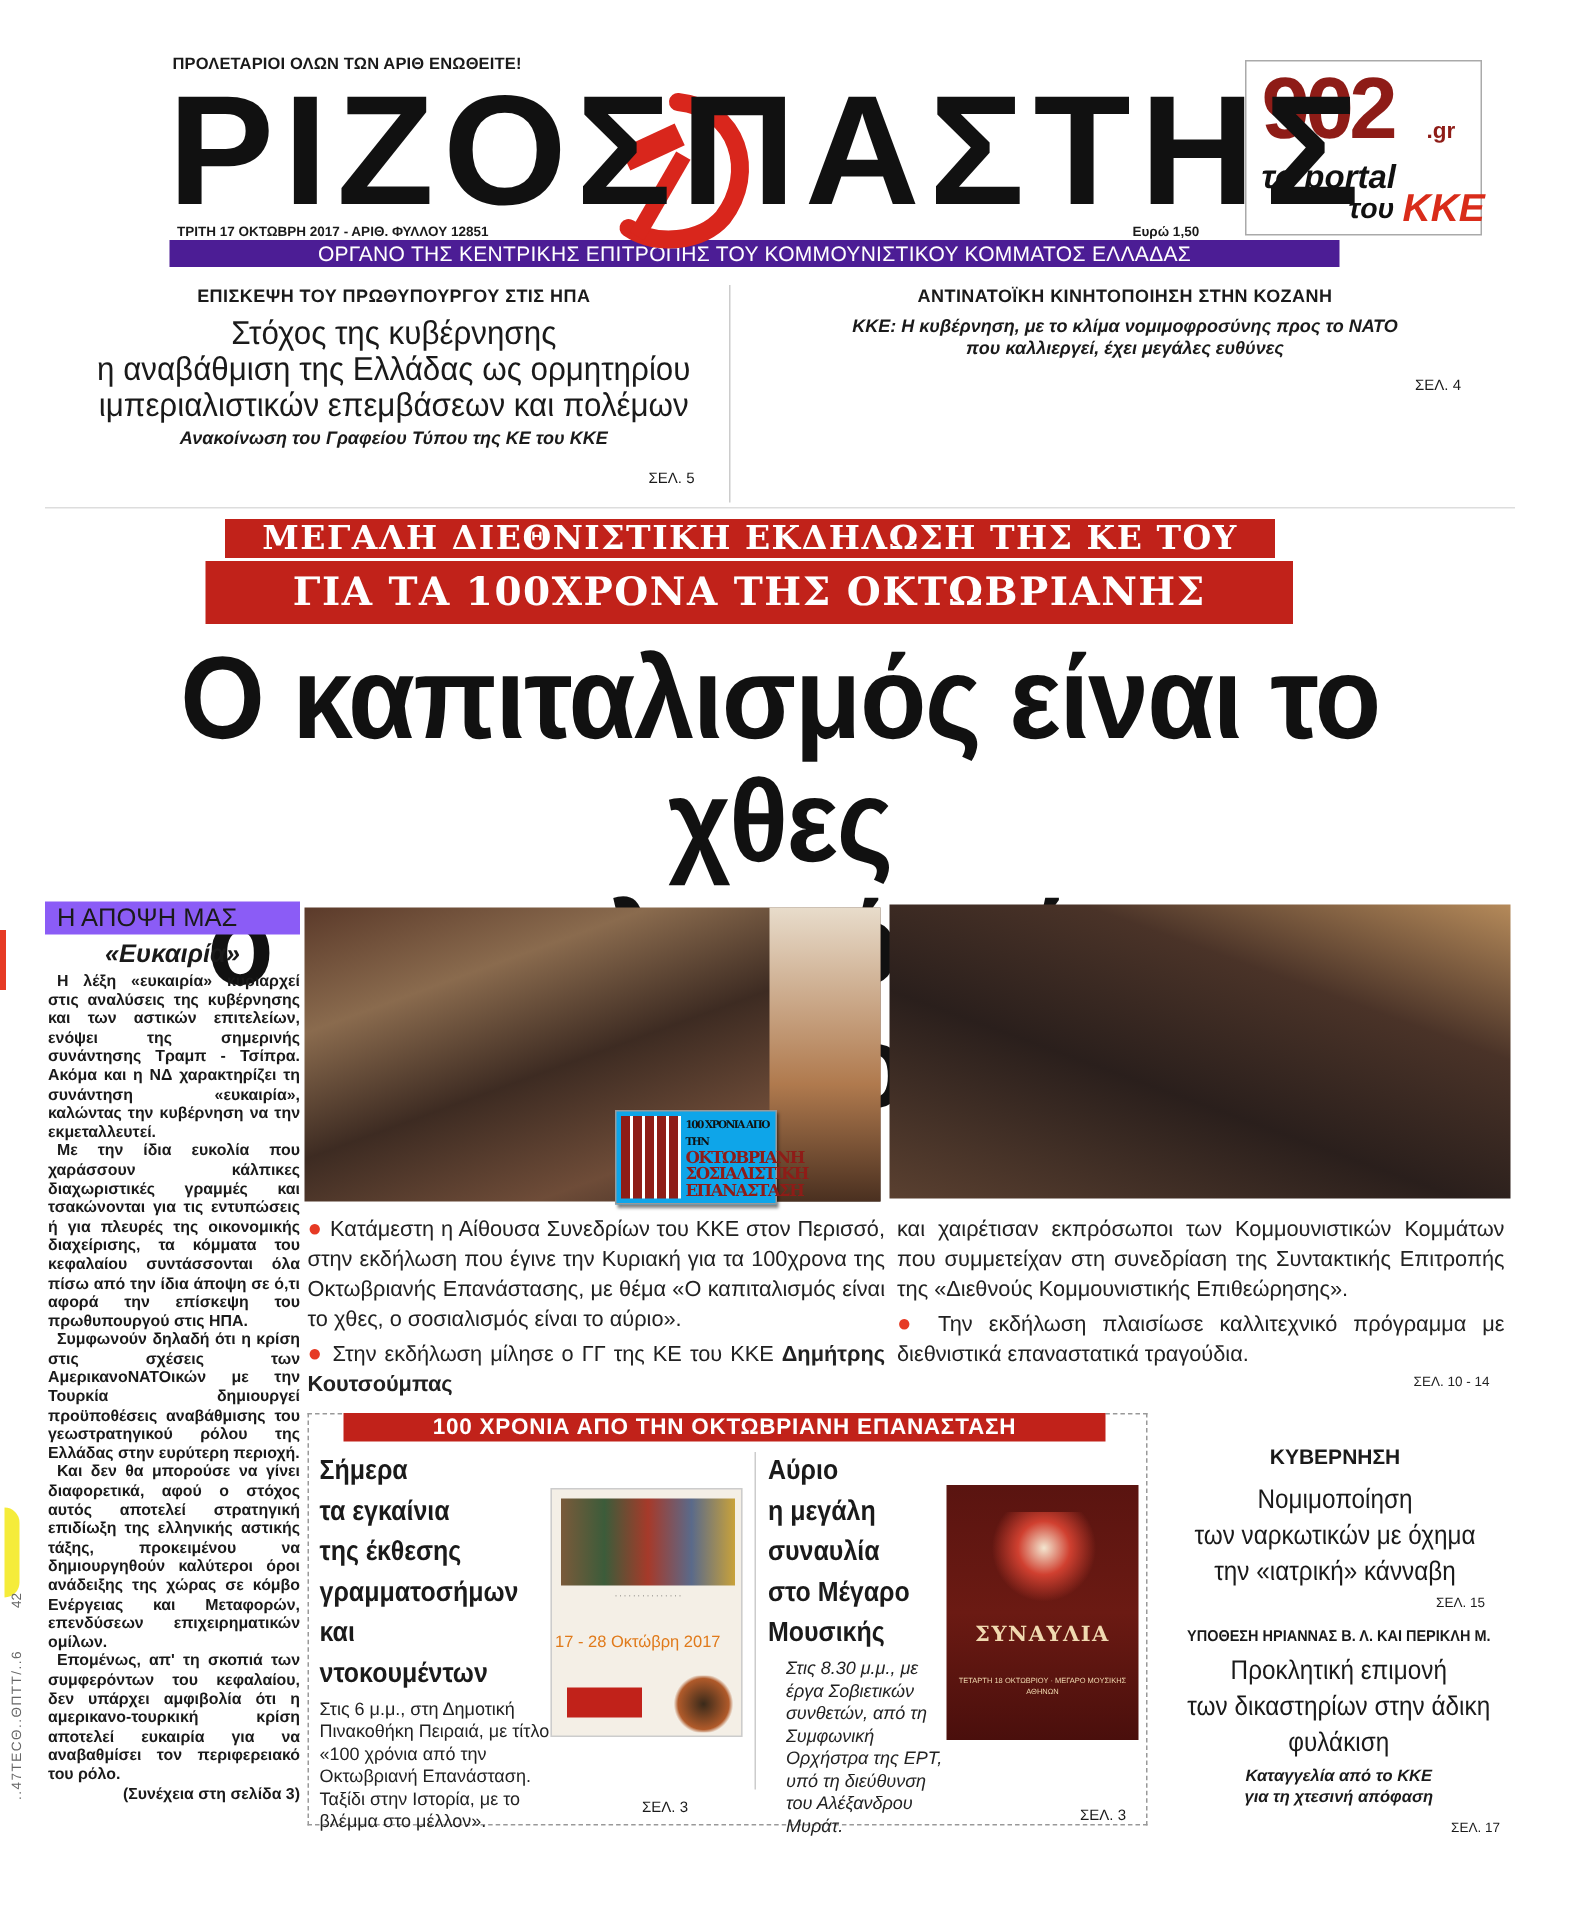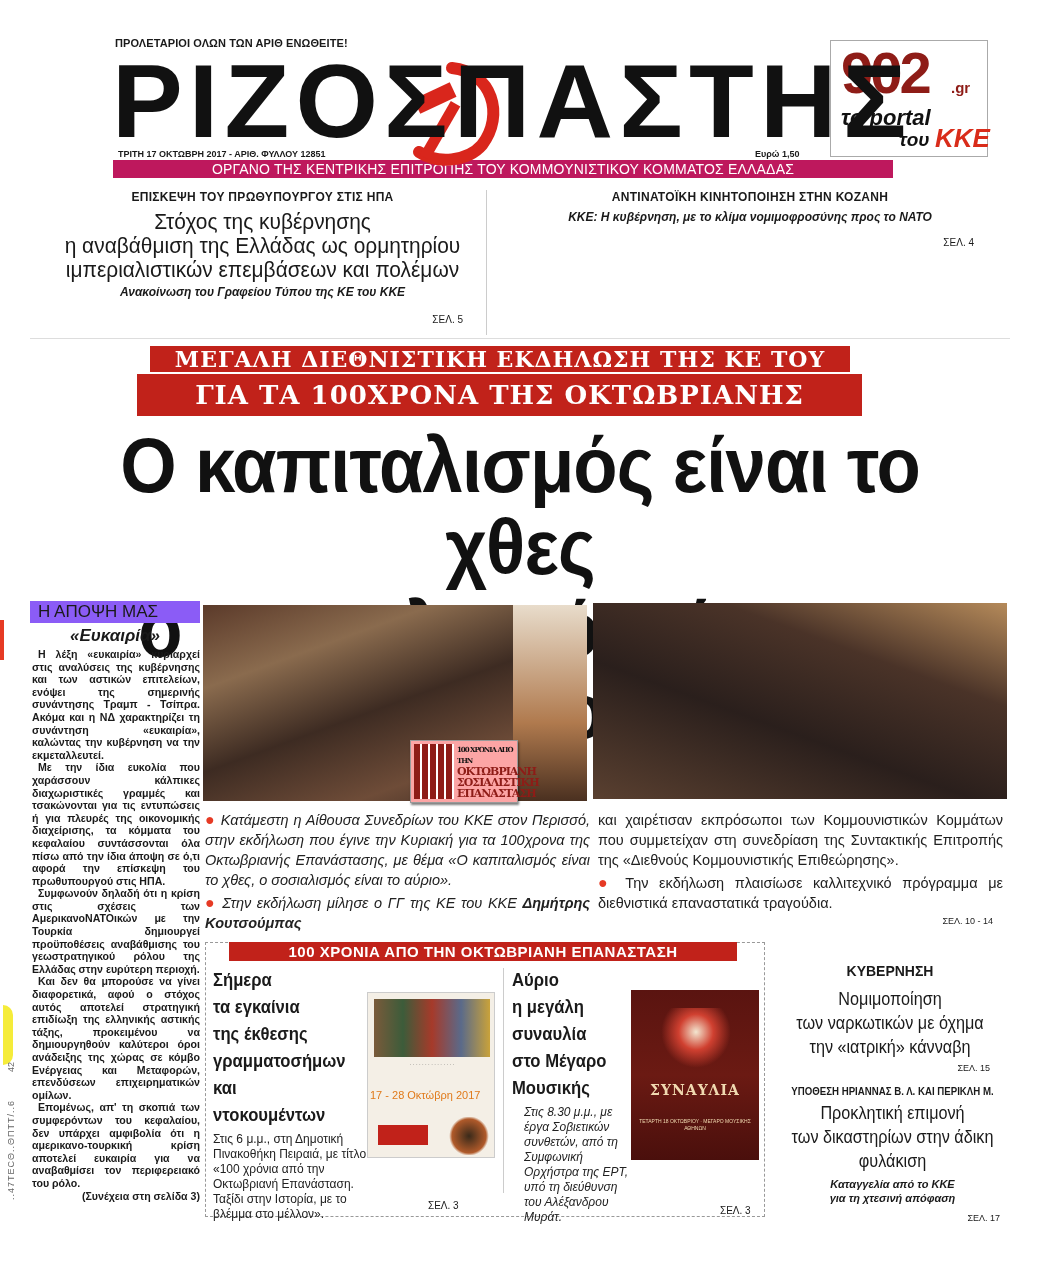--- a/index.html
+++ b/index.html
@@ -4,42 +4,42 @@
 <style>
   * { box-sizing: border-box; margin: 0; padding: 0; }
   body { width: 1049px; height: 1277px; background: #ffffff; position: relative; overflow: hidden; font-family: "Liberation Sans", sans-serif; color: #1a1a1a; }
   .abs { position: absolute; }
   .motto { left: 115px; top: 37px; font-size: 11px; font-weight: bold; letter-spacing: 0.1px; }
   .masthead { left: 112px; top: 55px; width: 700px; height: 100px; }
   .mast-title { position: absolute; left: 0; top: -6px; font-size: 104px; font-weight: bold; letter-spacing: 6px; transform: scaleX(1.02); transform-origin: left; line-height: 1; color: #111; font-family: "Liberation Sans", sans-serif; z-index: 2; }
   .hammer { position: absolute; left: 285px; top: 5px; width: 110px; height: 110px; z-index: 1; }
   .dateline { left: 118px; top: 149px; font-size: 9px; font-weight: bold; }
   .price { left: 755px; top: 149px; font-size: 9px; font-weight: bold; }
-  .redbar { left: 113px; top: 160px; width: 780px; height: 18px; background: #be185d; color: #fff; font-size: 14px; text-align: center; line-height: 18px; letter-spacing: 0.2px; }
+  .redbar { left: 113px; top: 160px; width: 780px; height: 18px; background: #4c1d95; color: #fff; font-size: 14px; text-align: center; line-height: 18px; letter-spacing: 0.2px; }
   .portal { left: 830px; top: 40px; width: 158px; height: 117px; border: 1px solid #aaa; background: #fff; }
   .portal .num { position: absolute; left: 10px; top: -2px; font-size: 58px; font-weight: bold; color: #8e1c17; letter-spacing: -3px; }
   .portal .gr { position: absolute; left: 120px; top: 38px; font-size: 15px; font-weight: bold; color: #8e1c17; }
   .portal .to { position: absolute; left: 10px; top: 64px; font-size: 22px; font-style: italic; font-weight: bold; color: #111; }
   .portal .tou { position: absolute; left: 68px; top: 88px; font-size: 19px; font-style: italic; font-weight: bold; color: #111; }
   .portal .kke { position: absolute; left: 104px; top: 82px; font-size: 26px; font-style: italic; font-weight: bold; color: #d92c1a; }
   .vdiv { width: 1px; background: #ccc; }
   .kicker { font-size: 12px; font-weight: bold; text-align: center; letter-spacing: 0.3px; }
   .head1 { font-size: 22px; text-align: center; line-height: 24px; font-family: "Liberation Sans", sans-serif; transform: scaleX(0.95); }
   .subital { font-size: 12px; font-weight: bold; font-style: italic; text-align: center; line-height: 15px; }
   .page { font-size: 10px; text-align: right; }
   .banner { background: #c1221a; color: #fff; font-weight: bold; font-family: "DejaVu Serif", serif; text-align: center; letter-spacing: 1px; }
   .mainhead { left: 30px; top: 424px; width: 980px; font-size: 78px; font-weight: bold; line-height: 82px; text-align: center; letter-spacing: -1px; transform: scaleX(0.93); transform-origin: center; color: #111; }
   .op-head { left: 30px; top: 601px; width: 170px; height: 22px; background: #8b5cf6; font-size: 17px; padding-left: 8px; line-height: 22px; }
   .op-title { left: 30px; top: 626px; width: 170px; font-size: 17px; font-weight: bold; font-style: italic; text-align: center; }
   .op-body { left: 32px; top: 648px; width: 168px; font-size: 10.6px; font-weight: bold; line-height: 12.6px; text-align: justify; font-family: "Liberation Sans", sans-serif; }
   .op-body p { text-indent: 6px; }
   .op-cont { text-align: right; }
   .photo { background: linear-gradient(160deg, #5b3a2a 0%, #8a6b4e 25%, #3d2b22 50%, #6e4c38 75%, #2c1f1a 100%); }
   .photo2 { background: linear-gradient(200deg, #b58a5a 0%, #4a3328 30%, #2a1f1c 60%, #5a4030 100%); }
-  .logo-box { left: 410px; top: 740px; width: 108px; height: 63px; background: #fca5a5; border: 1px solid #999; box-shadow: 1px 2px 2px rgba(0,0,0,.5); }
+  .logo-box { left: 410px; top: 740px; width: 108px; height: 63px; background: #0ea5e9; border: 1px solid #999; box-shadow: 1px 2px 2px rgba(0,0,0,.5); }
   .logo-box .stripes { position: absolute; left: 3px; top: 3px; width: 40px; height: 55px; background: repeating-linear-gradient(90deg, #8e1c17 0 6px, #fff 6px 8px); }
   .logo-box .txt { position: absolute; left: 46px; top: 3px; width: 60px; font-size: 11px; font-weight: bold; line-height: 11px; color: #8e1c17; font-family: "DejaVu Serif", serif; letter-spacing: -1px; }
   .logo-box .txt .top { font-size: 7px; color: #111; }
   .bodytext { font-size: 14.5px; line-height: 20px; color: #222; text-align: justify; }
   .bullet { color: #e63a24; font-size: 16px; }
   .box100 { left: 205px; top: 942px; width: 560px; height: 275px; border: 1px dashed #999; }
   .box-banner { left: 229px; top: 942px; width: 508px; height: 19px; background: #c1221a; color: #fff; font-size: 15px; font-weight: bold; line-height: 19px; text-align: center; letter-spacing: 0.5px; }
   .ev-title { font-size: 18.5px; font-weight: bold; line-height: 27px; transform: scaleX(0.9); transform-origin: left; }
   .ev-body { font-size: 12px; line-height: 15px; color: #222; }
   .poster { background: #f4efe6; border: 1px solid #ccc; }
@@ -88,20 +88,21 @@
   </div>
   <div class="subital" style="margin-top:3px;">Ανακοίνωση του Γραφείου Τύπου της ΚΕ του ΚΚΕ</div>
   <div class="page" style="margin-top:14px; padding-right:22px;">ΣΕΛ. 5</div>
 </div>
 <div class="abs vdiv" style="left:486px; top:190px; height:145px;"></div>
 
 <div class="abs" style="left:520px; top:190px; width:460px;">
   <div class="kicker">ΑΝΤΙΝΑΤΟΪΚΗ ΚΙΝΗΤΟΠΟΙΗΣΗ ΣΤΗΝ ΚΟΖΑΝΗ</div>
   <div style="margin-top:6px;">
     <div class="subital">ΚΚΕ: Η κυβέρνηση, με το κλίμα νομιμοφροσύνης προς το ΝΑΤΟ</div>
+    <div class="subital">που καλλιεργεί, έχει μεγάλες ευθύνες</div>
   </div>
   <div class="page" style="margin-top:12px; padding-right:6px;">ΣΕΛ. 4</div>
 </div>
 <div class="abs" style="left:30px; top:338px; width:980px; height:1px; background:#ddd;"></div>
 
 <div class="abs banner" style="left:150px; top:346px; width:700px; height:26px; font-size:22px; line-height:26px;">ΜΕΓΑΛΗ ΔΙΕΘΝΙΣΤΙΚΗ ΕΚΔΗΛΩΣΗ ΤΗΣ ΚΕ ΤΟΥ ΚΚΕ</div>
 <div class="abs banner" style="left:137px; top:374px; width:725px; height:42px; font-size:26px; line-height:42px;">ΓΙΑ ΤΑ 100ΧΡΟΝΑ ΤΗΣ ΟΚΤΩΒΡΙΑΝΗΣ ΕΠΑΝΑΣΤΑΣΗΣ</div>
 
 <div class="abs mainhead">
   <div>Ο καπιταλισμός είναι το χθες</div>
@@ -126,21 +127,21 @@
 <div class="abs logo-box">
   <div class="stripes"></div>
   <div class="txt">
     <div class="top">100 ΧΡΟΝΙΑ ΑΠΟ ΤΗΝ</div>
     <div>ΟΚΤΩΒΡΙΑΝΗ</div>
     <div>ΣΟΣΙΑΛΙΣΤΙΚΗ</div>
     <div>ΕΠΑΝΑΣΤΑΣΗ</div>
   </div>
 </div>
 
-<div class="abs bodytext" style="left:205px; top:810px; width:385px;font-style:italic;">
+<div class="abs bodytext" style="left:205px; top:810px; width:385px;">
   <p><span class="bullet">● </span><span>Κατάμεστη η Αίθουσα Συνεδρίων του ΚΚΕ στον Περισσό, στην εκδήλωση που έγινε την Κυριακή για τα 100χρονα της Οκτωβριανής Επανάστασης, με θέμα «Ο καπιταλισμός είναι το χθες, ο σοσιαλισμός είναι το αύριο».</span></p>
   <p style="margin-top:3px;"><span class="bullet">● </span><span>Στην εκδήλωση μίλησε ο ΓΓ της ΚΕ του ΚΚΕ </span><b>Δημήτρης Κουτσούμπας</b></p>
 </div>
 <div class="abs bodytext" style="left:598px; top:810px; width:405px;">
   <p><span> και χαιρέτισαν εκπρόσωποι των Κομμουνιστικών Κομμάτων που συμμετείχαν στη συνεδρίαση της Συντακτικής Επιτροπής της «Διεθνούς Κομμουνιστικής Επιθεώρησης».</span></p>
   <p style="margin-top:3px;"><span class="bullet">● </span><span>Την εκδήλωση πλαισίωσε καλλιτεχνικό πρόγραμμα με διεθνιστικά επαναστατικά τραγούδια.</span></p>
   <div class="page" style="font-size:9px; margin-top:-2px; padding-right:10px;">ΣΕΛ. 10 - 14</div>
 </div>
 
 <div class="abs box100"></div>

